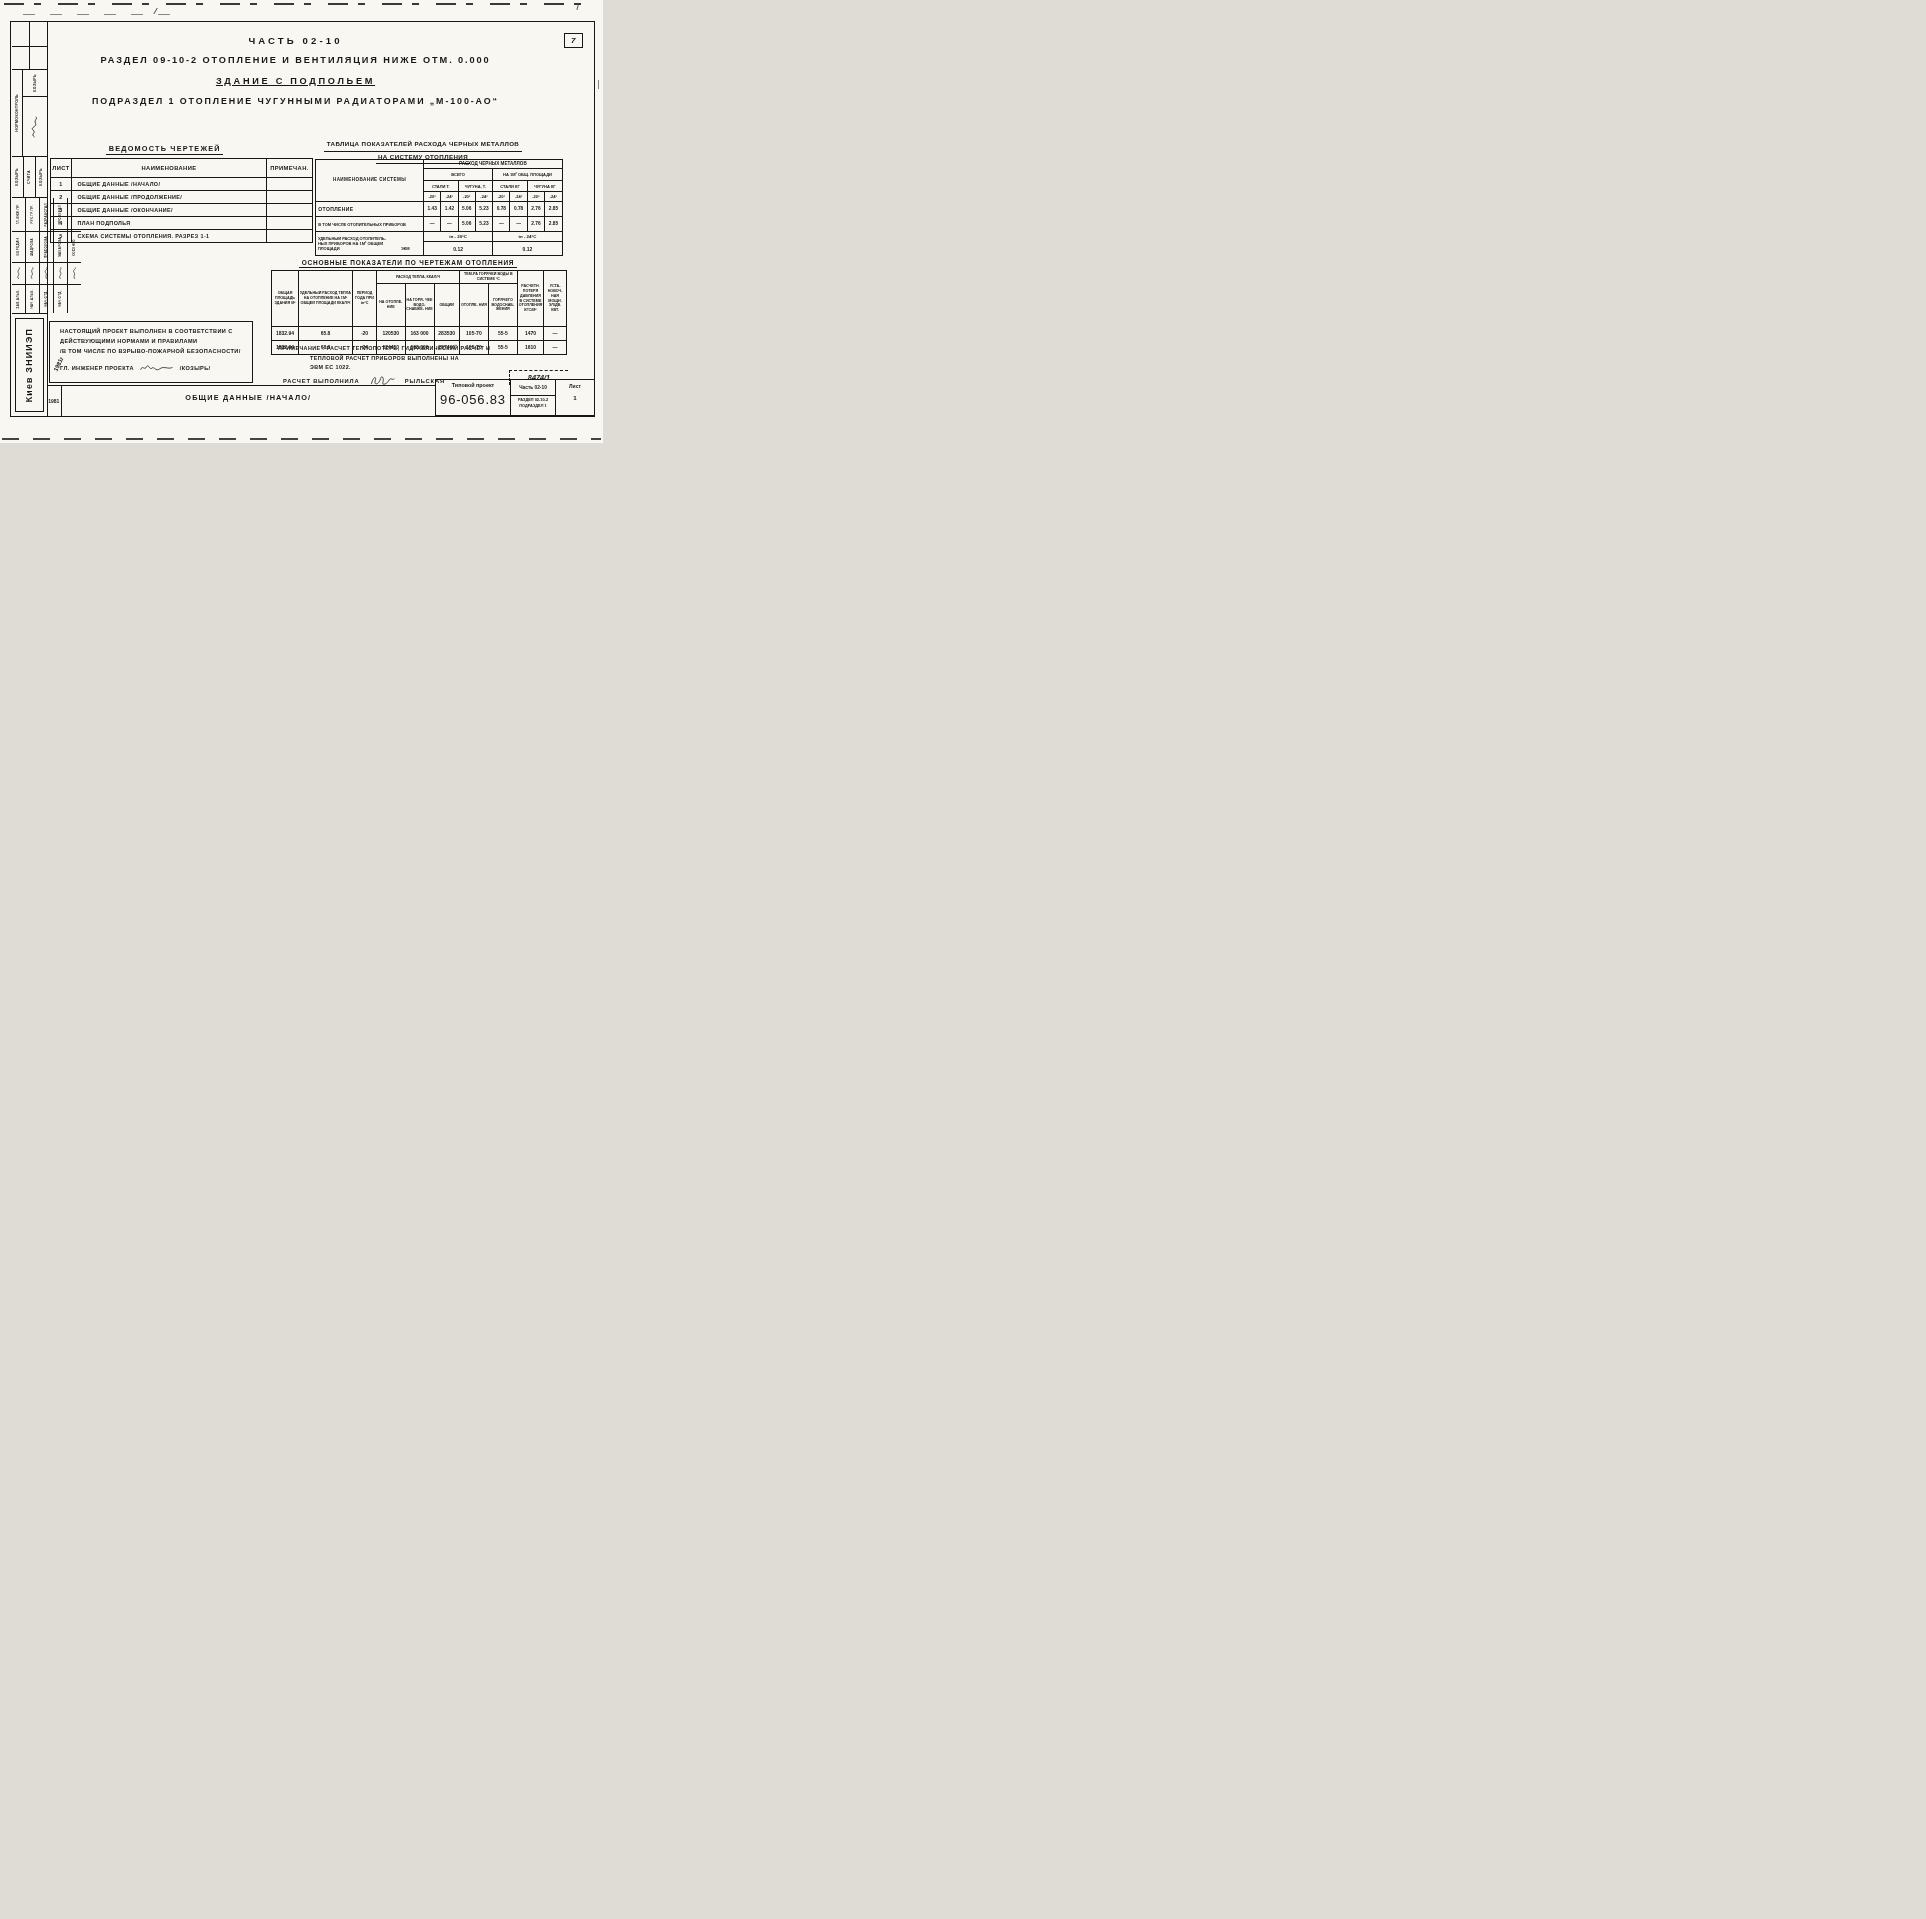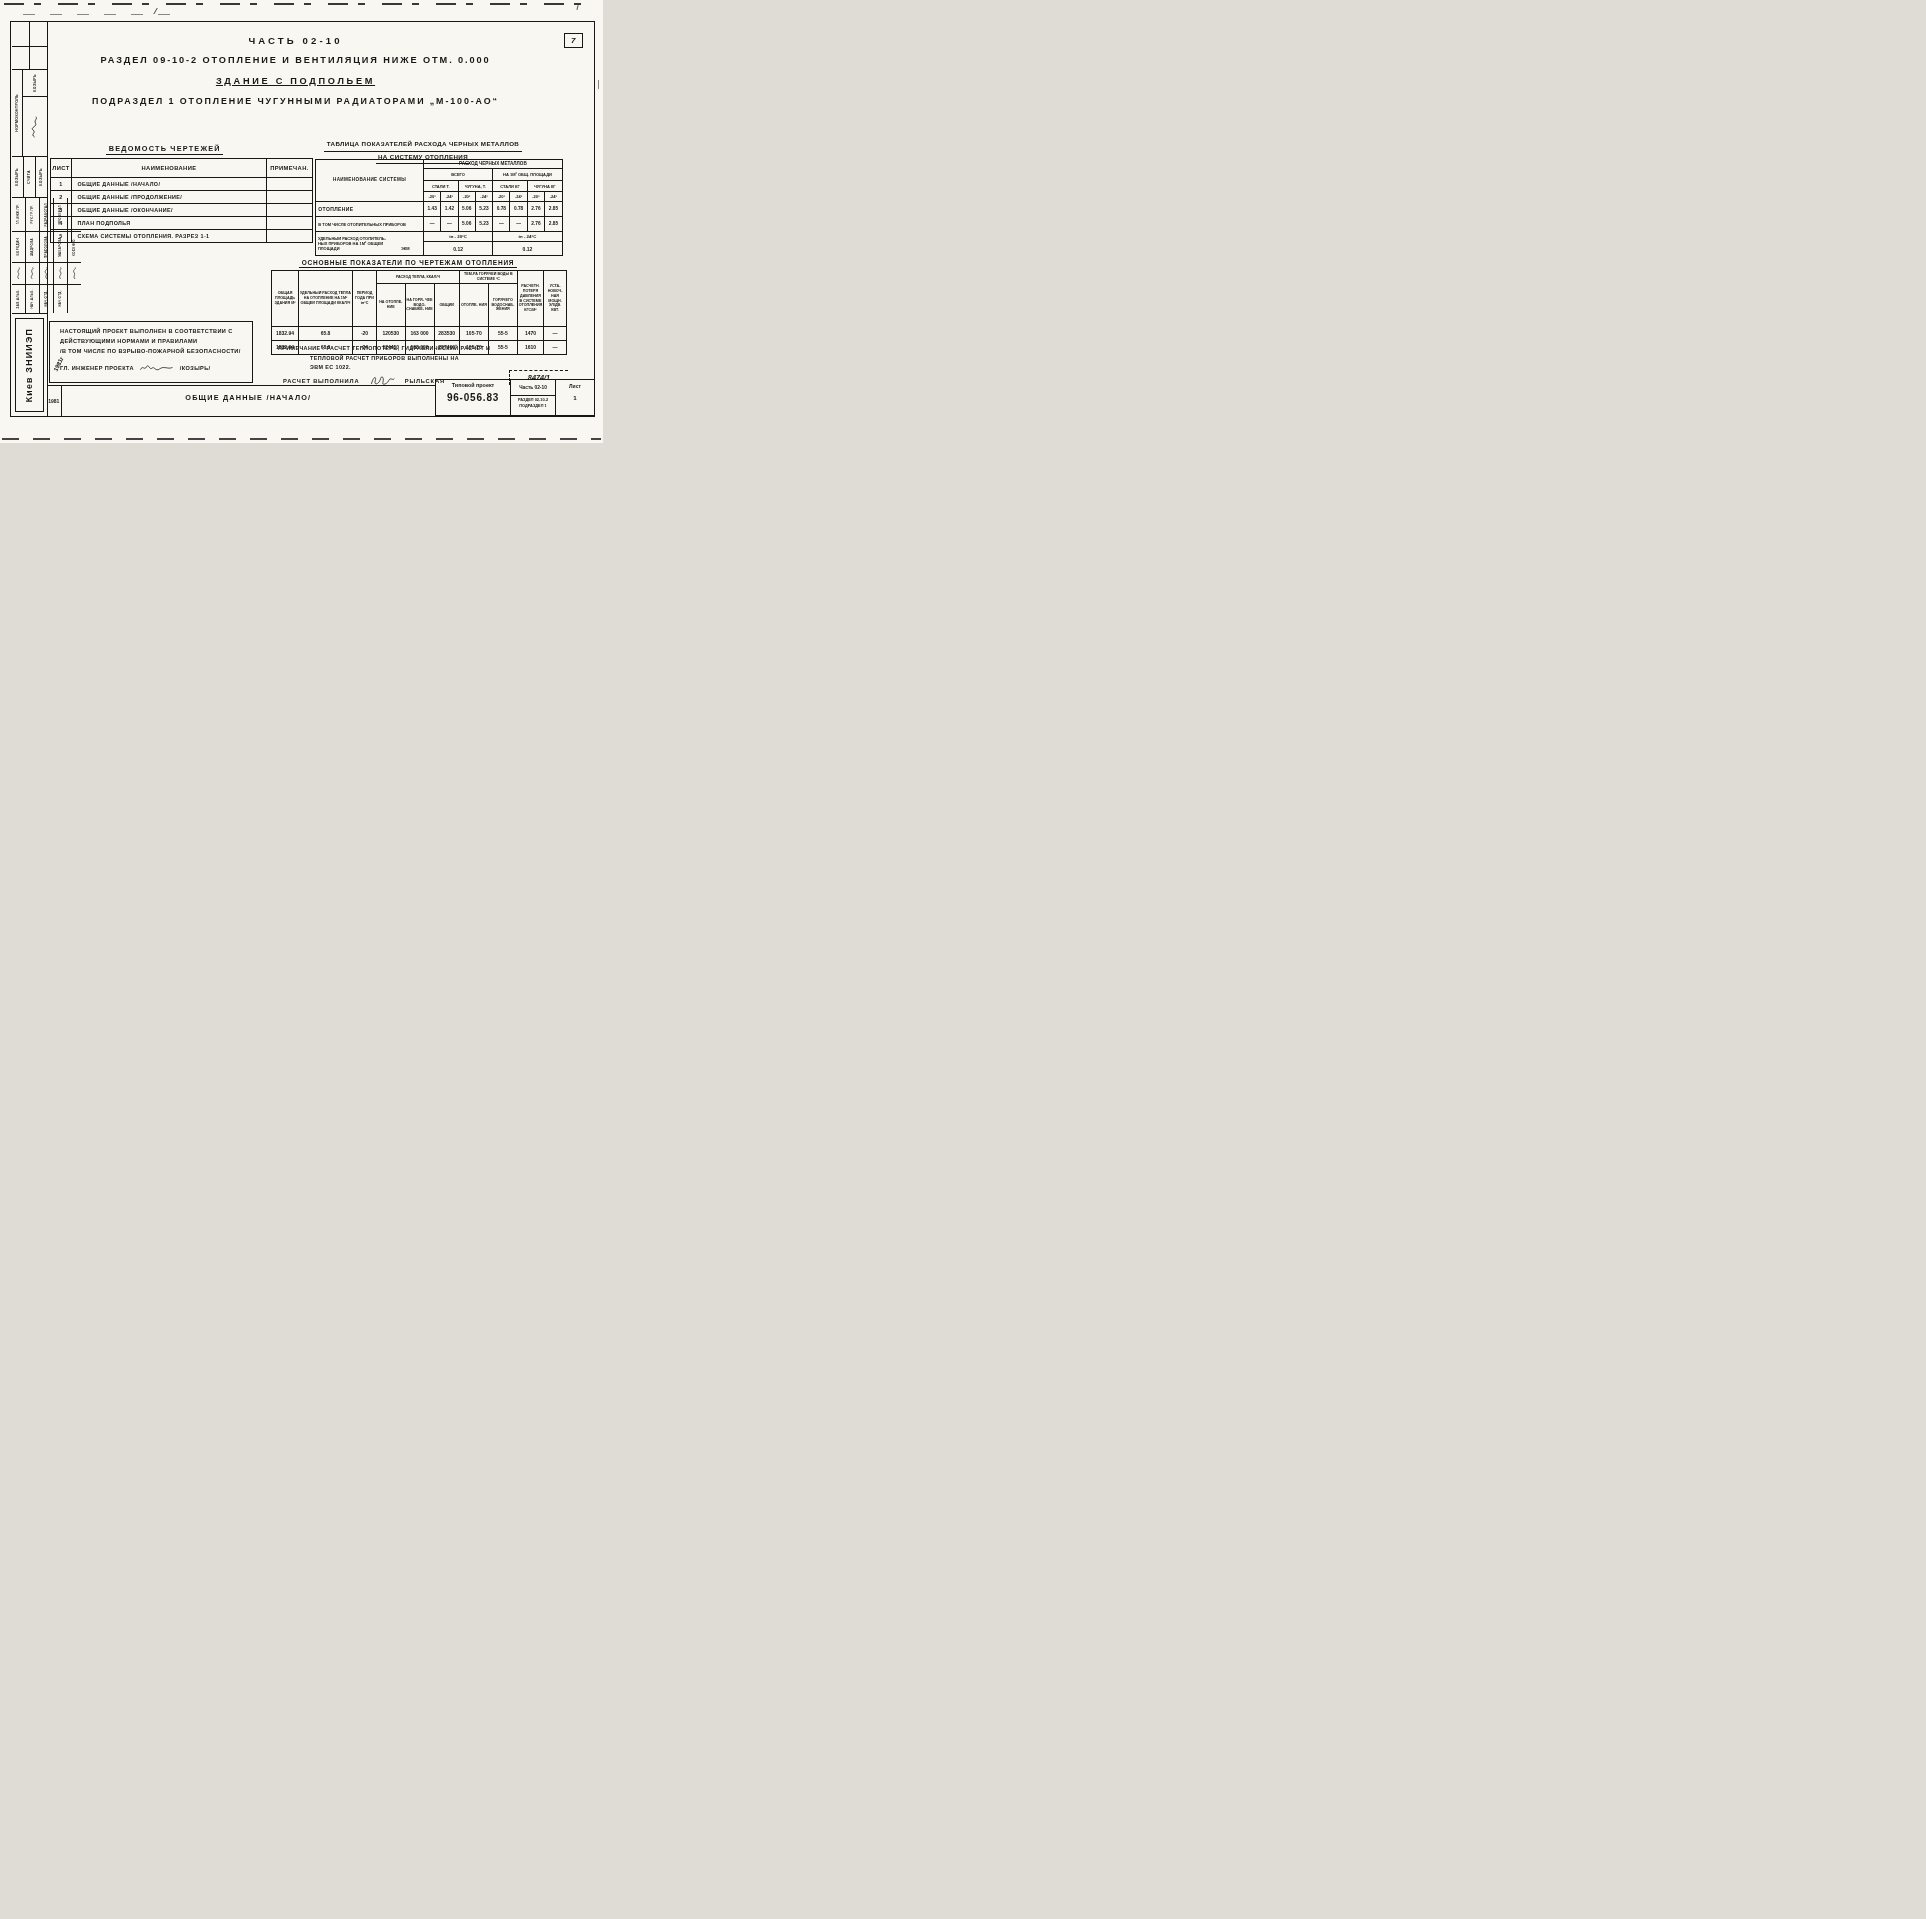--- a/index.html
+++ b/index.html
@@ -72,21 +72,21 @@
 
   .docnum{position:absolute;left:509px;top:370px;width:59px;height:14.6px;border-top:1.2px dashed var(--ink);border-left:1.2px dashed var(--ink);
     display:flex;align-items:center;justify-content:center;font-size:7.3px;font-weight:bold;font-style:italic;}
 
   .strip{position:absolute;left:47px;top:385px;width:388px;height:31px;border-top:1.2px solid var(--ink);display:flex;}
   .strip .c1{width:14.6px;border-right:1.2px solid var(--ink);display:flex;align-items:center;justify-content:center;font-size:5px;font-weight:bold;}
   .strip .c2{flex:1;display:flex;align-items:center;justify-content:center;font-size:7.3px;font-weight:bold;letter-spacing:1.2px;padding-bottom:7px;}
   .tblock{position:absolute;left:435px;top:379px;width:159px;height:37px;border:1.2px solid var(--ink);border-right:none;display:flex;}
   .tblock .tp{width:75px;border-right:1.2px solid var(--ink);text-align:center;padding-top:2.3px;}
   .tblock .tp .l1{font-size:5.4px;font-weight:bold;}
-  .tblock .tp .l2{font-size:10px;font-weight:bold;margin-top:3.9px;letter-spacing:0.8px;}
+  .tblock .tp .l2{font-size:13px;font-weight:normal;margin-top:3.9px;letter-spacing:0.8px;}
   .tblock .pt{width:45px;border-right:1.2px solid var(--ink);display:flex;flex-direction:column;}
   .tblock .pt .a{height:16px;border-bottom:1.2px solid var(--ink);display:flex;align-items:center;justify-content:center;font-size:4.8px;font-weight:bold;}
   .tblock .pt .b2{flex:1;text-align:center;font-size:3.9px;font-weight:bold;line-height:1.5;padding-top:1.2px;}
   .tblock .sh{flex:1;display:flex;flex-direction:column;align-items:center;}
   .tblock .sh .a{font-size:5px;font-weight:bold;margin-top:3.1px;}
   .tblock .sh .n{font-size:6.2px;font-weight:bold;margin-top:5.4px;}
 
   
   .sidebar{position:absolute;left:11.6px;top:22px;width:36px;height:394px;border-right:1.2px solid var(--ink);display:flex;flex-direction:column;}
   .rot{writing-mode:vertical-rl;transform:rotate(180deg);white-space:nowrap;}

